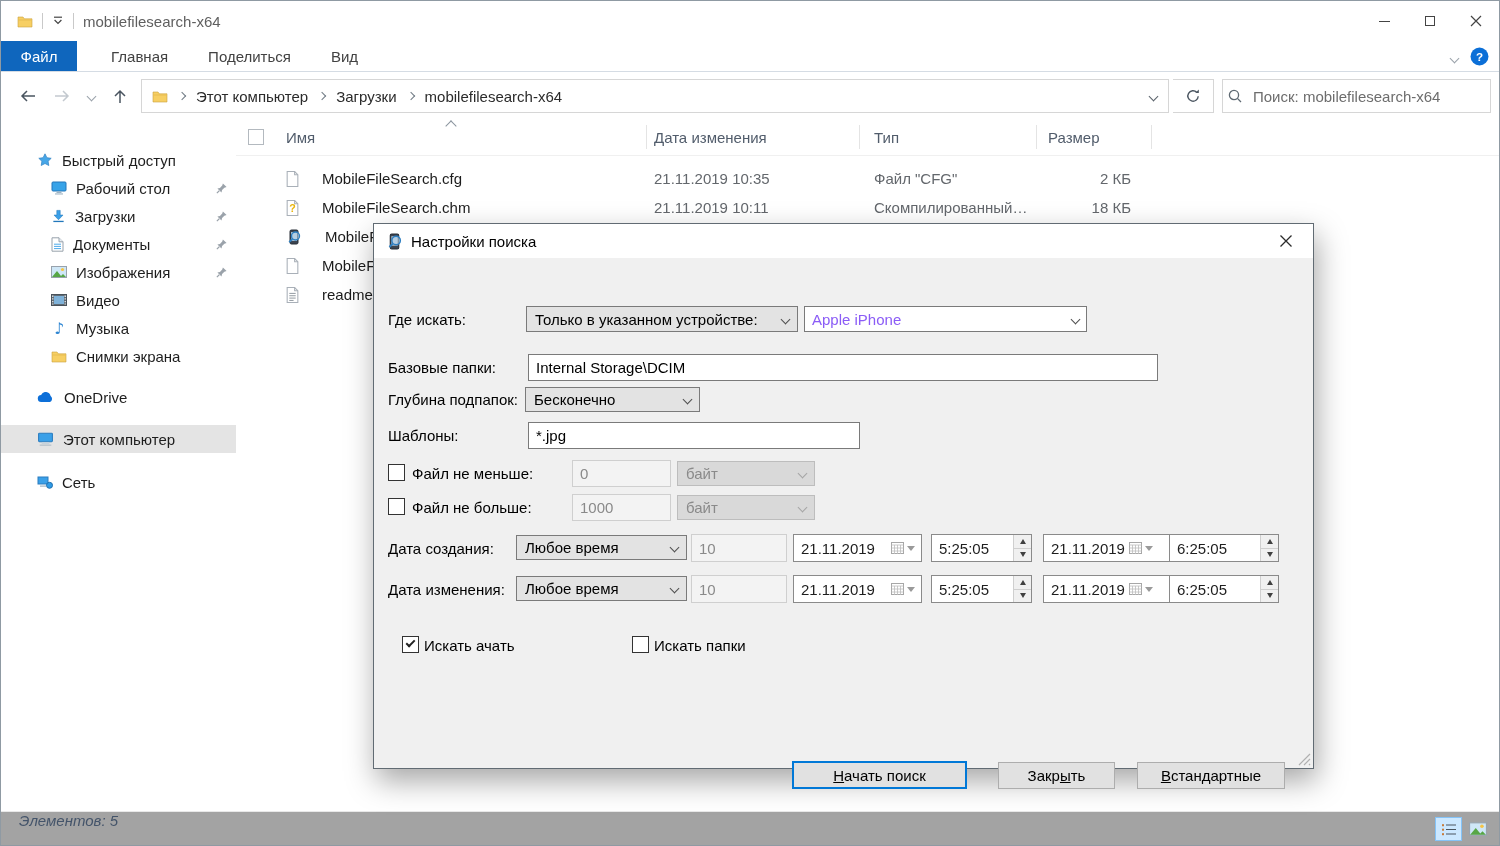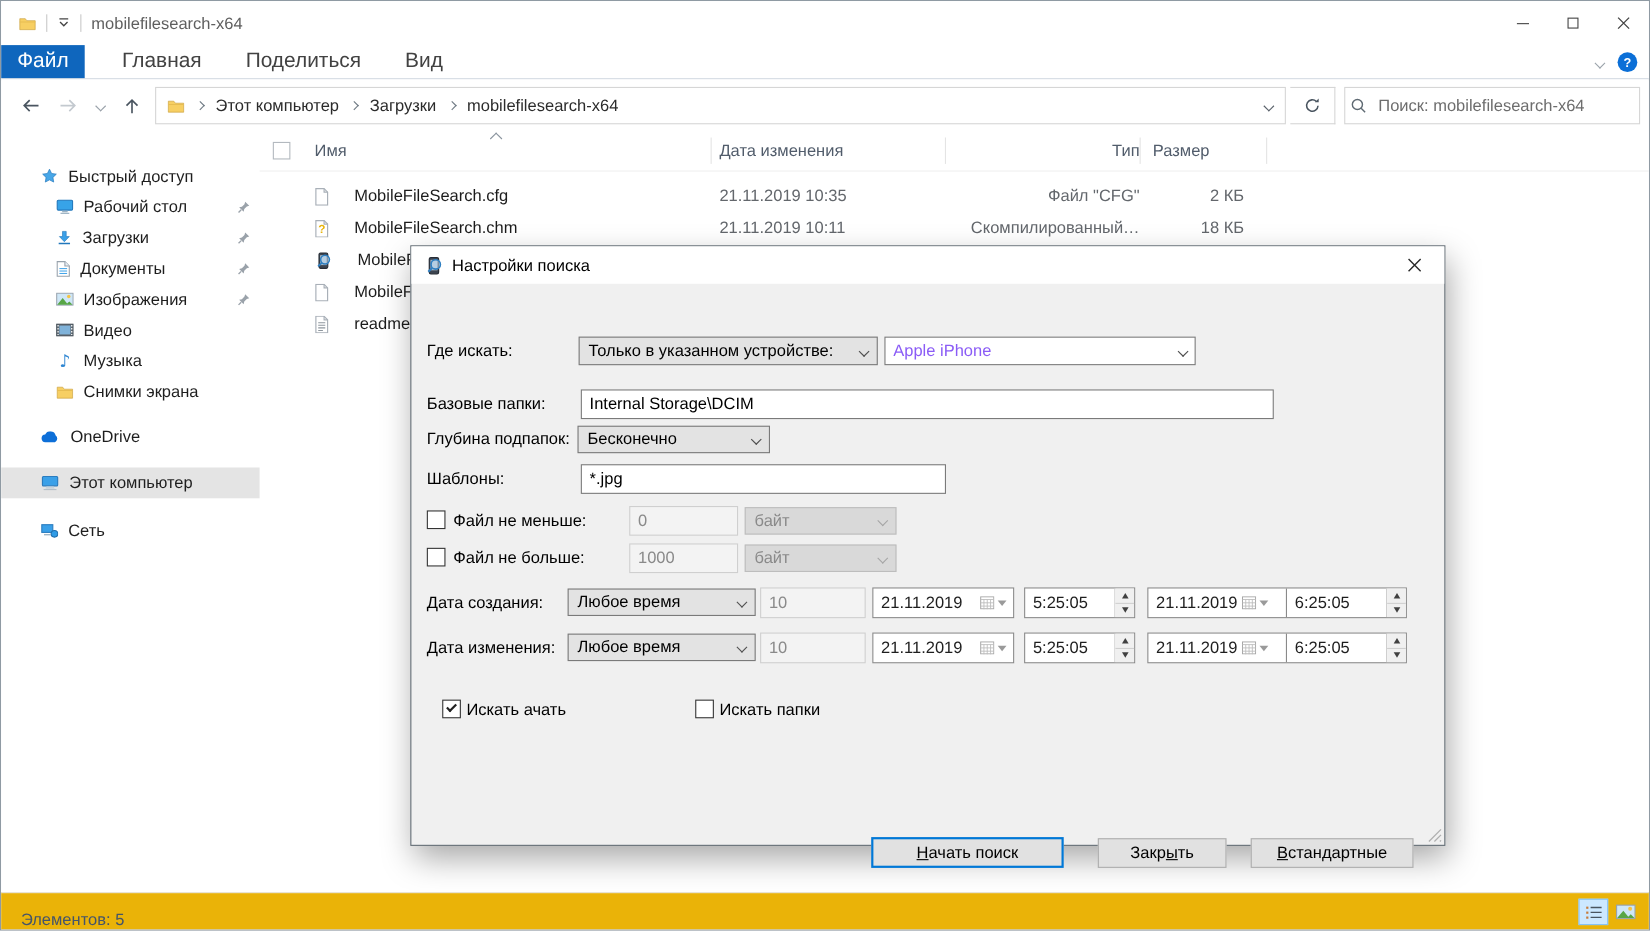--- a/index.html
+++ b/index.html
@@ -13,21 +13,21 @@
   .titlebar { position:absolute; left:0; top:0; width:100%; height:40px; background:#fff; display:flex; align-items:center; }
   .titlebar .app-ico { margin-left:16px; }
   .tb-sep { width:1px; height:16px; background:#c9c9c9; margin:0 9px; }
   .tb-title { color:#5f5f5f; font-size:15px; }
   .win-controls { position:absolute; right:0; top:0; display:flex; }
   .win-btn { width:46px; height:40px; display:flex; align-items:center; justify-content:center; }
   .glyph-min { width:11px; height:1px; background:#444; display:block; }
   .glyph-max { width:10px; height:10px; border:1px solid #444; display:block; }
   
   .tabrow { position:absolute; left:0; top:40px; width:100%; height:31px; background:#fff; border-bottom:1px solid #d5dce4; display:flex; align-items:stretch; }
-  .tab { padding:0 20px; display:flex; align-items:center; color:#424242; font-size:19px; }
+  .tab { padding:0 20px; display:flex; align-items:center; color:#424242; font-size:15px; }
   .tab.file { background:#0f66bd; color:#fff; width:76px; justify-content:center; padding:0; }
   .tabrow-right { position:absolute; right:10px; top:0; height:31px; display:flex; align-items:center; gap:12px; }
   
   .addrrow { position:absolute; left:0; top:72px; width:100%; height:46px; background:#fff; display:flex; align-items:center; }
   .navbtns { display:flex; align-items:center; gap:0; padding-left:10px; }
   .navbtn { width:34px; height:33px; display:flex; align-items:center; justify-content:center; }
   .navbtn.narrow { width:24px; }
   .addrbox { position:absolute; left:140px; top:6px; width:1028px; height:34px; border:1px solid #d6d6d6; background:#fff; display:flex; align-items:center; padding-left:10px; }
   .crumb { color:#2b2b2b; padding:0 4px; white-space:nowrap; }
   .crumb-chev { width:6px; height:6px; border-top:1.4px solid #6f7a84; border-right:1.4px solid #6f7a84; transform:rotate(45deg); margin:0 7px; flex:none; }
@@ -46,31 +46,31 @@
   .side-item .lbl { color:#1e1e1e; font-size:15px; white-space:nowrap; }
   .side-item .pin { margin-left:auto; }
   .gap13 { margin-top:13px; } .gap14 { margin-top:14px; } .gap15 { margin-top:15px; }
   .music-glyph { font-family:"DejaVu Sans",sans-serif; color:#2f86d2; font-size:16px; width:16px; text-align:center; }
   
   .filearea { position:absolute; left:235px; top:0; right:0; height:100%; }
   .flhead { position:relative; height:37px; display:flex; align-items:center; color:#515c6b; font-size:15px; border-bottom:1px solid #f0f0f0;}
   .col-check { width:40px; display:flex; justify-content:flex-start; padding-left:12px; }
   .col-name { width:370px; padding-left:10px; }
   .col-date { width:213px; padding-left:8px; }
-  .col-type { width:177px; padding-left:15px;text-align:right; }
+  .col-type { width:177px; padding-left:15px; }
   .col-size { width:115px; padding-left:12px; }
   .hsep { position:absolute; top:6px; bottom:6px; width:1px; background:#e4e4e4; }
   .sortcaret { position:absolute; left:211px; top:3px; width:8px; height:8px; border-left:1.4px solid #8a949e; border-top:1.4px solid #8a949e; transform:rotate(45deg); }
   .flrow { height:29px; display:flex; align-items:center; font-size:15px; }
   .flrow .col-name { display:flex; align-items:center; gap:23px; padding-left:10px; color:#1c1c1c; }
   .flrow .col-date, .flrow .col-type { color:#63676c; }
   .flrow .col-size { color:#63676c; text-align:right; padding-right:20px; }
   .hcheckbox { width:16px; height:16px; border:1px solid #b3b9bf; background:#fff; }
   
-  .statusbar { position:absolute; left:0; bottom:0; width:100%; height:34px; background:#eab308; border-top:1px solid #e8e8e8; display:flex; align-items:flex-end; }
+  .statusbar { position:absolute; left:0; bottom:0; width:100%; height:34px; background:#a3a3a3; border-top:1px solid #e8e8e8; display:flex; align-items:flex-start;font-style:italic; }
   .status-count { margin-left:18px; color:#44546a; font-size:15px; }
   .viewbtns { position:absolute; right:8px; top:5px; display:flex; gap:2px; }
   .viewbtn { width:27px; height:24px; display:flex; align-items:center; justify-content:center; border:1px solid transparent; }
   .viewbtn.sel { background:#cce8ff; border-color:#84c3f7; }
   
   .dialog { position:absolute; left:372px; top:222px; width:941px; height:546px; background:#f0f0f0; border:1px solid #616b73; box-shadow:3px 12px 28px rgba(0,0,0,.35); }
   .dlg-title { height:34px; background:#fff; display:flex; align-items:center; padding:0 12px; }
   .dlg-title .ttl { margin-left:8px; font-size:15px; color:#000; }
   .dlg-close { margin-left:auto; width:30px; height:28px; display:flex; align-items:center; justify-content:center; }
   .dlg-body { position:absolute; left:0; top:34px; right:0; bottom:0; }

